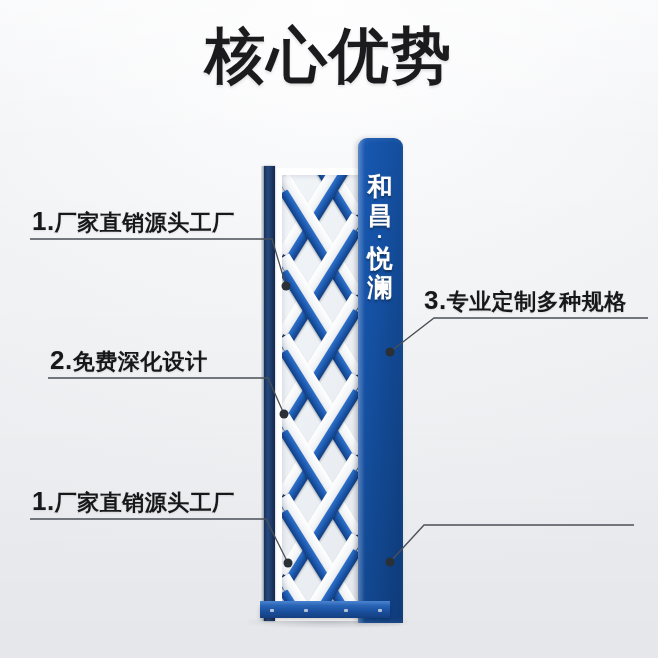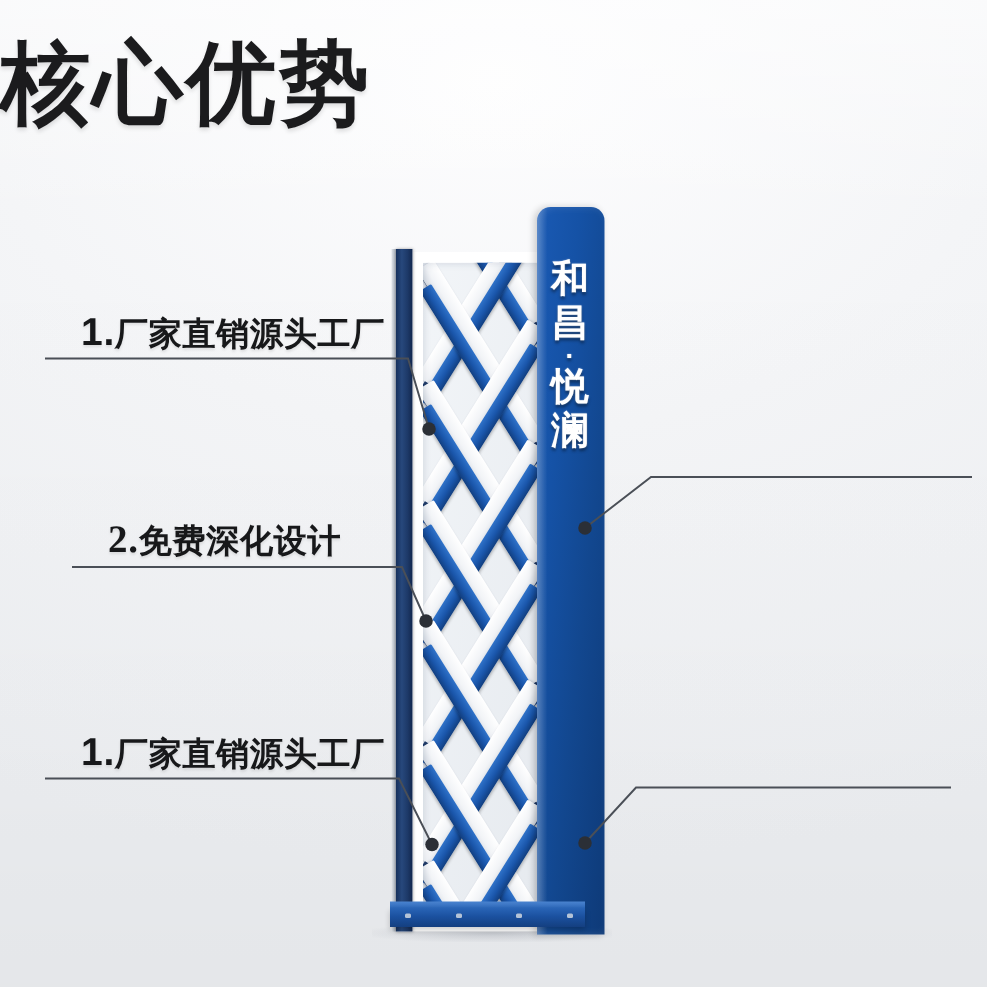--- a/index.html
+++ b/index.html
@@ -25,20 +25,21 @@
     background:
       linear-gradient(180deg, rgba(255,255,255,0.55) 0%, rgba(255,255,255,0) 22%, rgba(0,0,0,0.012) 72%, rgba(0,0,0,0.03) 100%);
   }
 
   
   .page-title {
     position: absolute;
     top: 24px;
     left: 0;
     width: 658px;
+    text-align: center;
     font-size: 60px;
     line-height: 1.08;
     font-weight: 700;
     color: #1b1b1d;
     letter-spacing: 2px;
     text-shadow: 0 2px 3px rgba(0,0,0,0.12);
     z-index: 6;
   }
 
   
@@ -215,21 +216,20 @@
     position: absolute;
     z-index: 7;
   }
   .callout .label-text {
     font-size: 22px;
     font-weight: 700;
     color: #17181a;
     white-space: nowrap;
     letter-spacing: 0.5px;
     text-shadow: 0 1px 2px rgba(0,0,0,0.10);
-    margin-left: 22px;
   }
   .callout .label-text .num {
     font-size: 26px;
     font-weight: 700;
   }
 
   
   .leaders {
     position: absolute;
     left: 0; top: 0;
@@ -333,26 +333,31 @@
     <polyline points="634,525 424,525 390,562" fill="none" stroke="#4a4f57" stroke-width="1.3"></polyline>
     <circle cx="390" cy="562" r="4.5" fill="#2b2f36"></circle>
   </svg>
 
   <div class="callout" style="left:32px; top:206px;">
     <div class="label-text">
       <span class="num">1.</span><span>厂家直销源头工厂</span>
     </div>
   </div>
 
-  <div class="callout" style="left:50px; top:345px;font-family:Liberation Serif, serif;">
+  <div class="callout" style="left:50px; top:345px;">
     <div class="label-text">
       <span class="num">2.</span><span>免费深化设计</span>
     </div>
   </div>
 
+  <div class="callout" style="left:424px; top:285px;">
+    <div class="label-text">
+      <span class="num">3.</span><span>专业定制多种规格</span>
+    </div>
+  </div>
 
   <div class="callout" style="left:32px; top:486px;">
     <div class="label-text">
       <span class="num">1.</span><span>厂家直销源头工厂</span>
     </div>
   </div>
 
 
 </div>
 

